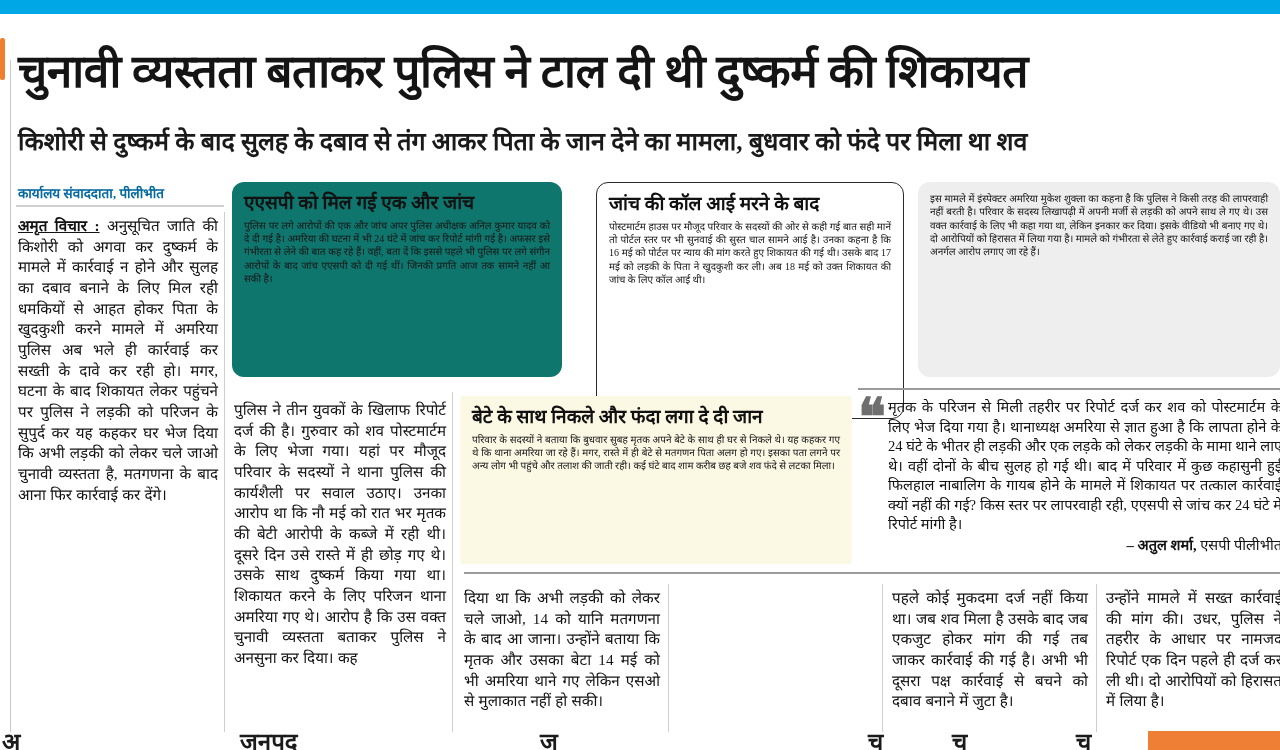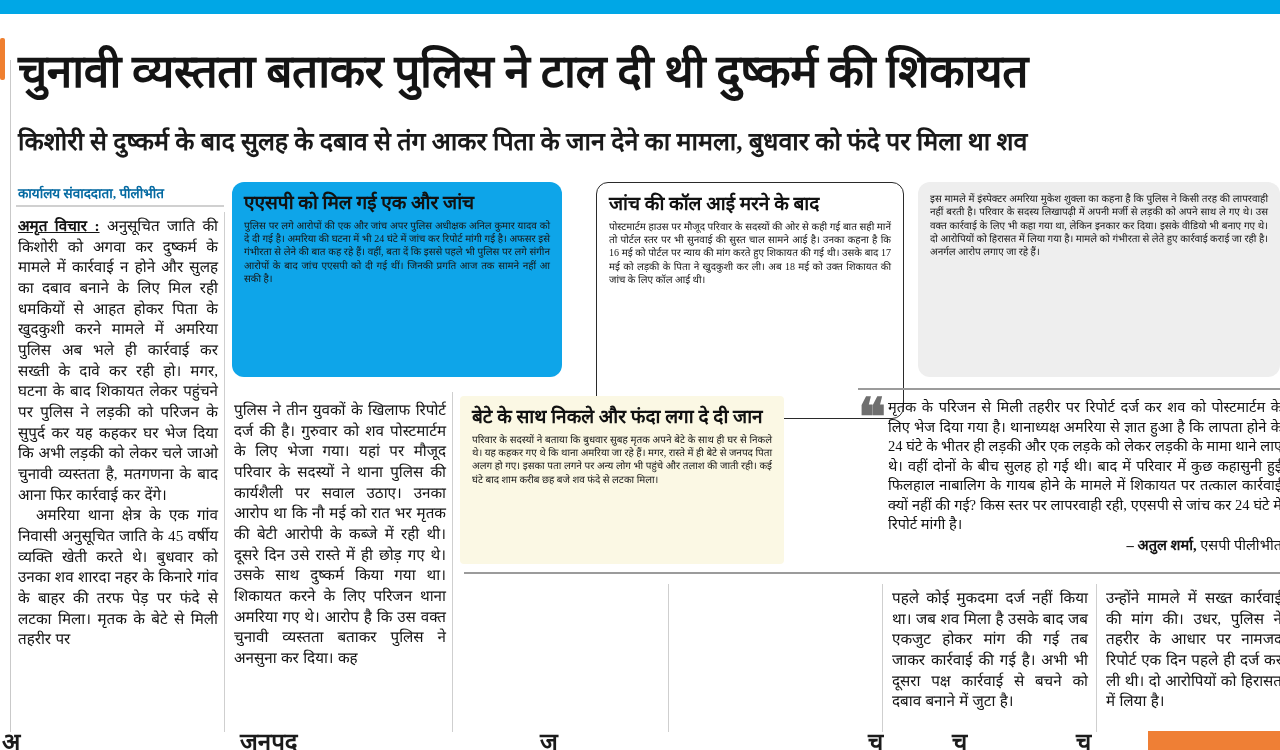--- a/index.html
+++ b/index.html
@@ -72,32 +72,32 @@
   .box .bx-title{
     font-weight:bold;font-size:19px;line-height:1.15;color:#111;margin-bottom:5px;
     white-space:nowrap;
   }
   .box .bx-body{
     font-size:10px;line-height:1.33;text-align:justify;color:#151515;
   }
 
   .box-gray{
     left:232px;top:182px;width:330px;height:195px;
-    background:#0ea5e9;border-radius:12px;padding:10px 12px 8px 12px;
+    background:#0f766e;border-radius:12px;padding:10px 12px 8px 12px;
   }
   .box-outline{
     left:596px;top:182px;width:308px;height:237px;
     background:#ffffff;border:1.5px solid #2a2a2a;border-radius:12px;padding:10px 12px 8px 12px;
   }
   .box-gray2{
     left:918px;top:182px;width:362px;height:195px;
     background:#eeeeee;border-radius:12px;padding:10px 12px 8px 12px;
   }
   .box-yellow{
-    left:460px;top:396px;width:324px;height:168px;
+    left:460px;top:396px;width:392px;height:168px;
     background:#fbf8e4;border-radius:4px;padding:10px 12px 8px 12px;
   }
   .box-yellow .bx-title{font-size:19px;}
 
   
   .quote{
     position:absolute;left:858px;top:398px;width:424px;
     font-size:14.6px;line-height:1.34;text-align:justify;color:#131313;
   }
   .quote-mark{
@@ -128,21 +128,20 @@
   <div class="left-rule"></div>
 
   <div class="headline">चुनावी व्यस्तता बताकर पुलिस ने टाल दी थी दुष्कर्म की शिकायत</div>
   <div class="subhead">किशोरी से दुष्कर्म के बाद सुलह के दबाव से तंग आकर पिता के जान देने का मामला, बुधवार को फंदे पर मिला था शव</div>
 
   <div class="byline">कार्यालय संवाददाता, पीलीभीत</div>
   <div class="byline-rule"></div>
 
   <div class="col" style="left:18px;top:216px;width:200px;">
     <p class="noindent"><span class="lead">अमृत विचार :</span><span> अनुसूचित जाति की किशोरी को अगवा कर दुष्कर्म के मामले में कार्रवाई न होने और सुलह का दबाव बनाने के लिए मिल रही धमकियों से आहत होकर पिता के खुदकुशी करने मामले में अमरिया पुलिस अब भले ही कार्रवाई कर सख्ती के दावे कर रही हो। मगर, घटना के बाद शिकायत लेकर पहुंचने पर पुलिस ने लड़की को परिजन के सुपुर्द कर यह कहकर घर भेज दिया कि अभी लड़की को लेकर चले जाओ चुनावी व्यस्तता है, मतगणना के बाद आना फिर कार्रवाई कर देंगे।</span></p>
-    <p>अमरिया थाना क्षेत्र के एक गांव निवासी अनुसूचित जाति के 45 वर्षीय व्यक्ति खेती करते थे। बुधवार को उनका शव शारदा नहर के किनारे गांव के बाहर की तरफ पेड़ पर फंदे से लटका मिला। मृतक के बेटे से मिली तहरीर पर</p>
   </div>
 
   <div class="vrule" style="left:224px;top:212px;height:520px;"></div>
 
   <div class="box box-gray">
     <div class="bx-title">एएसपी को मिल गई एक और जांच</div>
     <div class="bx-body">पुलिस पर लगे आरोपों की एक और जांच अपर पुलिस अधीक्षक अनिल कुमार यादव को दे दी गई है। अमरिया की घटना में भी 24 घंटे में जांच कर रिपोर्ट मांगी गई है। अफसर इसे गंभीरता से लेने की बात कह रहे हैं। वहीं, बता दें कि इससे पहले भी पुलिस पर लगे संगीन आरोपों के बाद जांच एएसपी को दी गई थीं। जिनकी प्रगति आज तक सामने नहीं आ सकी है।</div>
   </div>
 
   <div class="box box-outline">
@@ -155,34 +154,37 @@
   </div>
 
   <div class="col" style="left:234px;top:400px;width:212px;">
     <p class="noindent">पुलिस ने तीन युवकों के खिलाफ रिपोर्ट दर्ज की है। गुरुवार को शव पोस्टमार्टम के लिए भेजा गया। यहां पर मौजूद परिवार के सदस्यों ने थाना पुलिस की कार्यशैली पर सवाल उठाए। उनका आरोप था कि नौ मई को रात भर मृतक की बेटी आरोपी के कब्जे में रही थी। दूसरे दिन उसे रास्ते में ही छोड़ गए थे। उसके साथ दुष्कर्म किया गया था। शिकायत करने के लिए परिजन थाना अमरिया गए थे। आरोप है कि उस वक्त चुनावी व्यस्तता बताकर पुलिस ने अनसुना कर दिया। कह</p>
   </div>
 
   <div class="vrule" style="left:452px;top:392px;height:340px;"></div>
 
   <div class="box box-yellow">
     <div class="bx-title">बेटे के साथ निकले और फंदा लगा दे दी जान</div>
-    <div class="bx-body">परिवार के सदस्यों ने बताया कि बुधवार सुबह मृतक अपने बेटे के साथ ही घर से निकले थे। यह कहकर गए थे कि थाना अमरिया जा रहे हैं। मगर, रास्ते में ही बेटे से जनपद पिता अलग हो गए। इसका पता लगने पर अन्य लोग भी पहुंचे और तलाश की जाती रही। कई घंटे बाद शाम करीब छह बजे शव फंदे से लटका मिला।</div>
+    <div class="bx-body">परिवार के सदस्यों ने बताया कि बुधवार सुबह मृतक अपने बेटे के साथ ही घर से निकले थे। यह कहकर गए थे कि थाना अमरिया जा रहे हैं। मगर, रास्ते में ही बेटे से मतगणन पिता अलग हो गए। इसका पता लगने पर अन्य लोग भी पहुंचे और तलाश की जाती रही। कई घंटे बाद शाम करीब छह बजे शव फंदे से लटका मिला।</div>
   </div>
 
   <div class="hrule" style="left:858px;top:388px;width:424px;"></div>
   <div class="quote-mark">❝</div>
   <div class="quote">
     <div class="quote-body">मृतक के परिजन से मिली तहरीर पर रिपोर्ट दर्ज कर शव को पोस्टमार्टम के लिए भेज दिया गया है। थानाध्यक्ष अमरिया से ज्ञात हुआ है कि लापता होने के 24 घंटे के भीतर ही लड़की और एक लड़के को लेकर लड़की के मामा थाने लाए थे। वहीं दोनों के बीच सुलह हो गई थी। बाद में परिवार में कुछ कहासुनी हुई फिलहाल नाबालिग के गायब होने के मामले में शिकायत पर तत्काल कार्रवाई क्यों नहीं की गई? किस स्तर पर लापरवाही रही, एएसपी से जांच कर 24 घंटे में रिपोर्ट मांगी है।</div>
     <div class="attrib">
       <b>– अतुल शर्मा,</b><span> एसपी पीलीभीत</span>
     </div>
   </div>
 
   <div class="hrule" style="left:464px;top:572px;width:818px;"></div>
 
+  <div class="col" style="left:464px;top:588px;width:196px;">
+    <p class="noindent">दिया था कि अभी लड़की को लेकर चले जाओ, 14 को यानि मतगणना के बाद आ जाना। उन्होंने बताया कि मृतक और उसका बेटा 14 मई को भी अमरिया थाने गए लेकिन एसओ से मुलाकात नहीं हो सकी।</p>
+  </div>
 
   <div class="vrule" style="left:668px;top:584px;height:148px;"></div>
 
 
   <div class="vrule" style="left:882px;top:584px;height:148px;"></div>
 
   <div class="col" style="left:892px;top:588px;width:196px;">
     <p class="noindent">पहले कोई मुकदमा दर्ज नहीं किया था। जब शव मिला है उसके बाद जब एकजुट होकर मांग की गई तब जाकर कार्रवाई की गई है। अभी भी दूसरा पक्ष कार्रवाई से बचने को दबाव बनाने में जुटा है।</p>
   </div>
 

